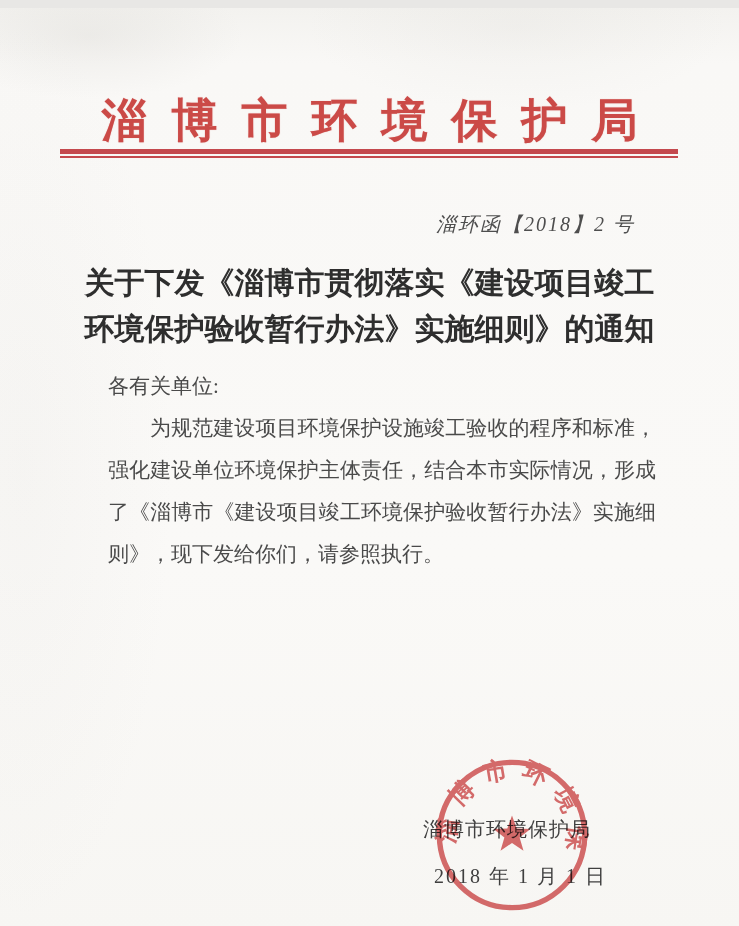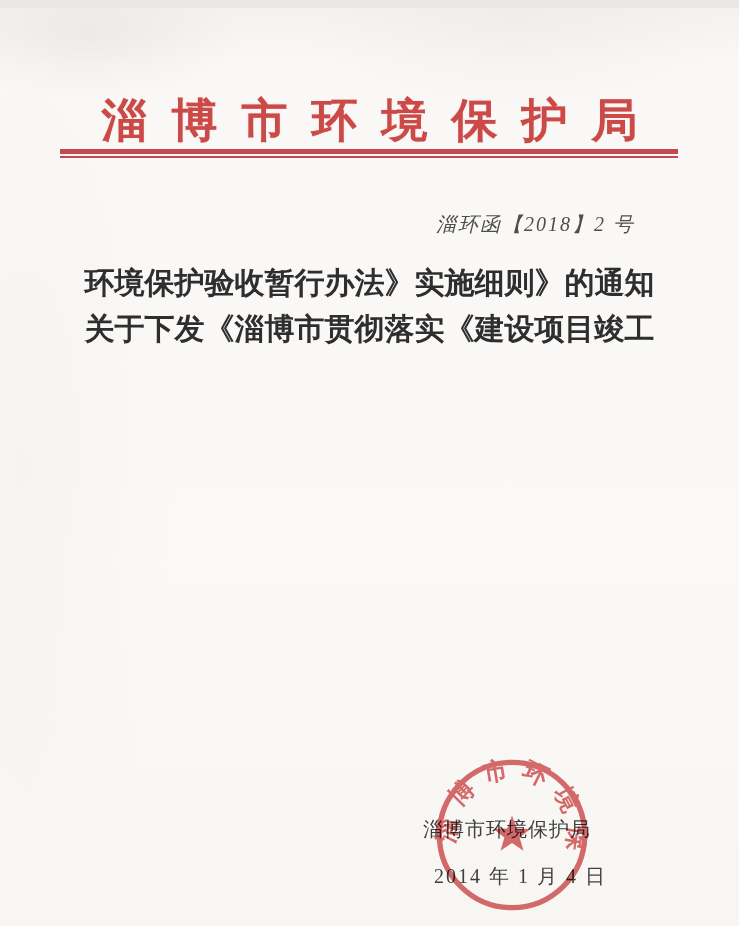--- a/index.html
+++ b/index.html
@@ -71,30 +71,32 @@
 
   <div class="rule">
     <div class="thick"></div>
     <div class="gap"></div>
     <div class="thin"></div>
   </div>
 
   <div class="doc-number">淄环函【2018】2 号</div>
 
   <div class="title">
+    <div>关于下发《淄博市贯彻落实《建设项目竣工</div>
     <div>环境保护验收暂行办法》实施细则》的通知</div>
-    <div>关于下发《淄博市贯彻落实《建设项目竣工</div>
   </div>
 
   <div class="body-text">
+    <p class="salutation">各有关单位:</p>
+    <p>为规范建设项目环境保护设施竣工验收的程序和标准，强化建设单位环境保护主体责任，结合本市实际情况，形成了《淄博市《建设项目竣工环境保护验收暂行办法》实施细则》，现下发给你们，请参照执行。</p>
   </div>
 
   <div class="closing-agency">淄博市环境保护局</div>
 
-  <div class="closing-date">2014 年 1 月 4 日</div>
+  <div class="closing-date">2018 年 1 月 1 日</div>
 
   <svg class="seal" viewBox="0 0 160 160">
     <defs>
       <path id="sealArc" d="M 25.5 99 A 58 58 0 1 1 134.5 99" fill="none"></path>
     </defs>
     <circle cx="80" cy="80" r="74.5" fill="none" stroke="#d4595a" stroke-width="5.5"></circle>
     <text font-size="25" font-weight="bold" fill="#d4595a" letter-spacing="11.5" font-family="'Liberation Serif','DejaVu Serif',serif">
       <textPath href="#sealArc" startOffset="10">淄博市环境保护局</textPath>
     </text>
     <polygon fill="#d4595a" points="80,60 84.8,73.4 99,73.8 87.8,82.6 91.8,96.2 80,88.2 68.2,96.2 72.2,82.6 61,73.8 75.2,73.4"></polygon>

